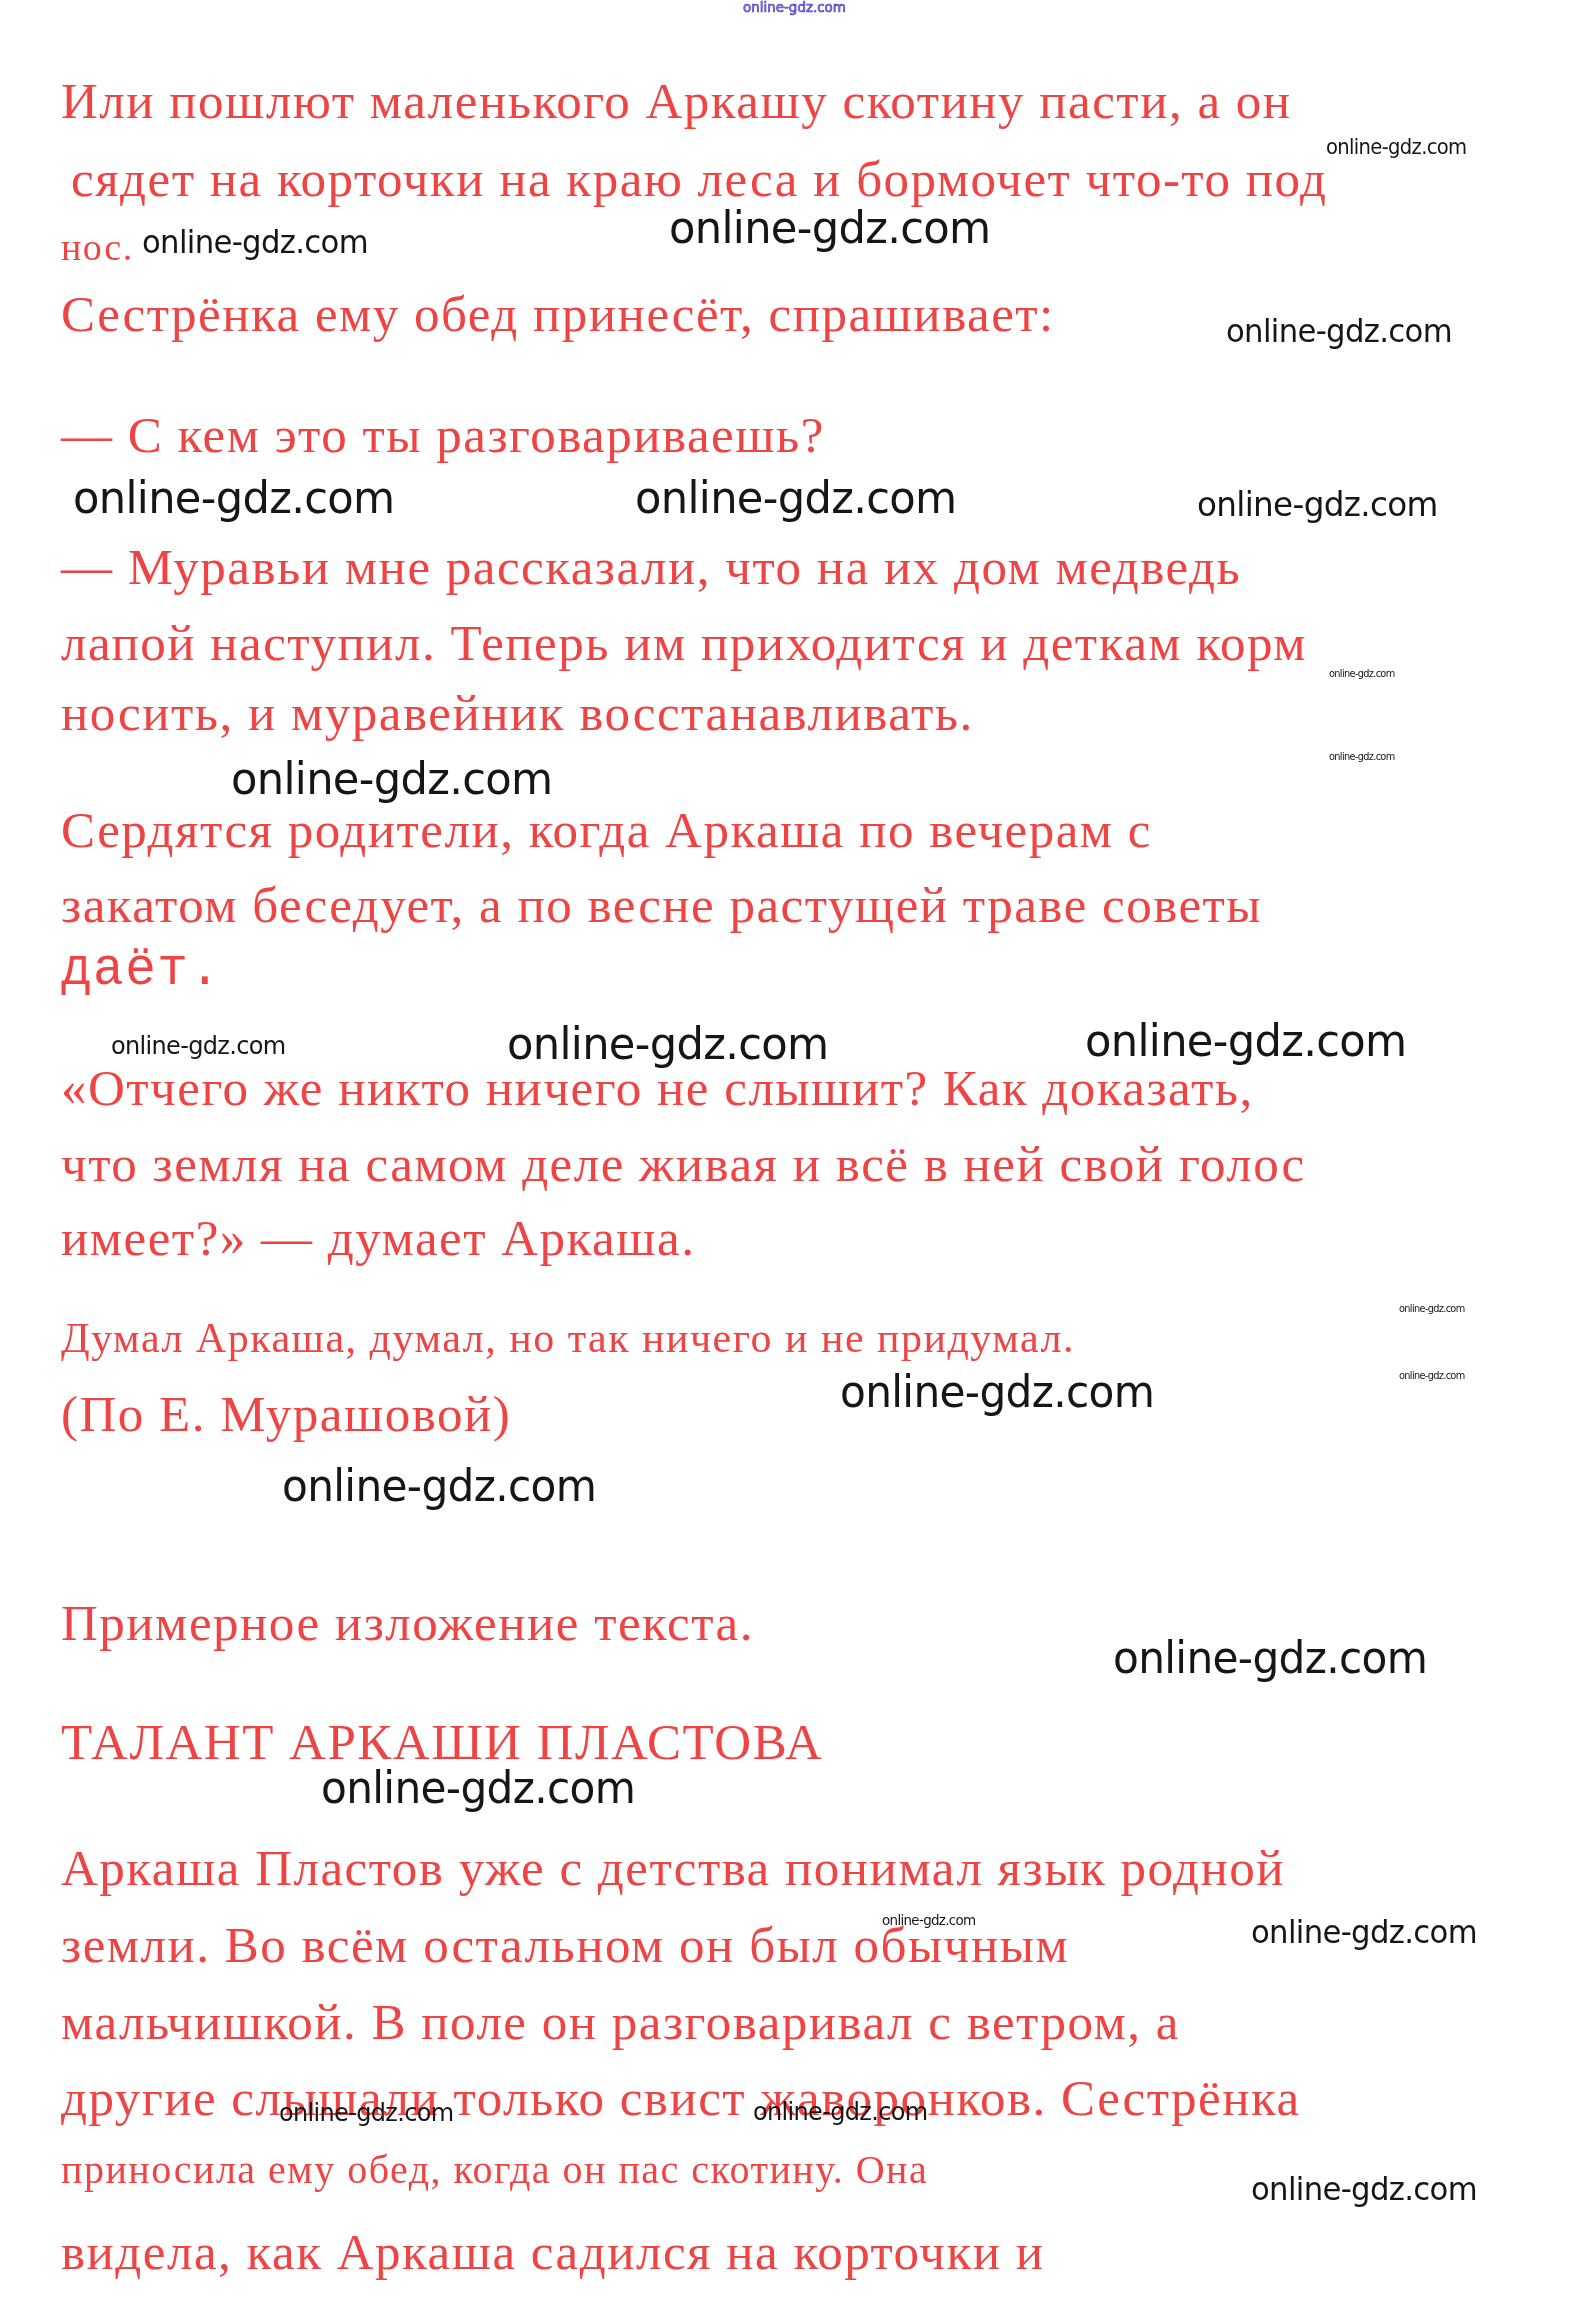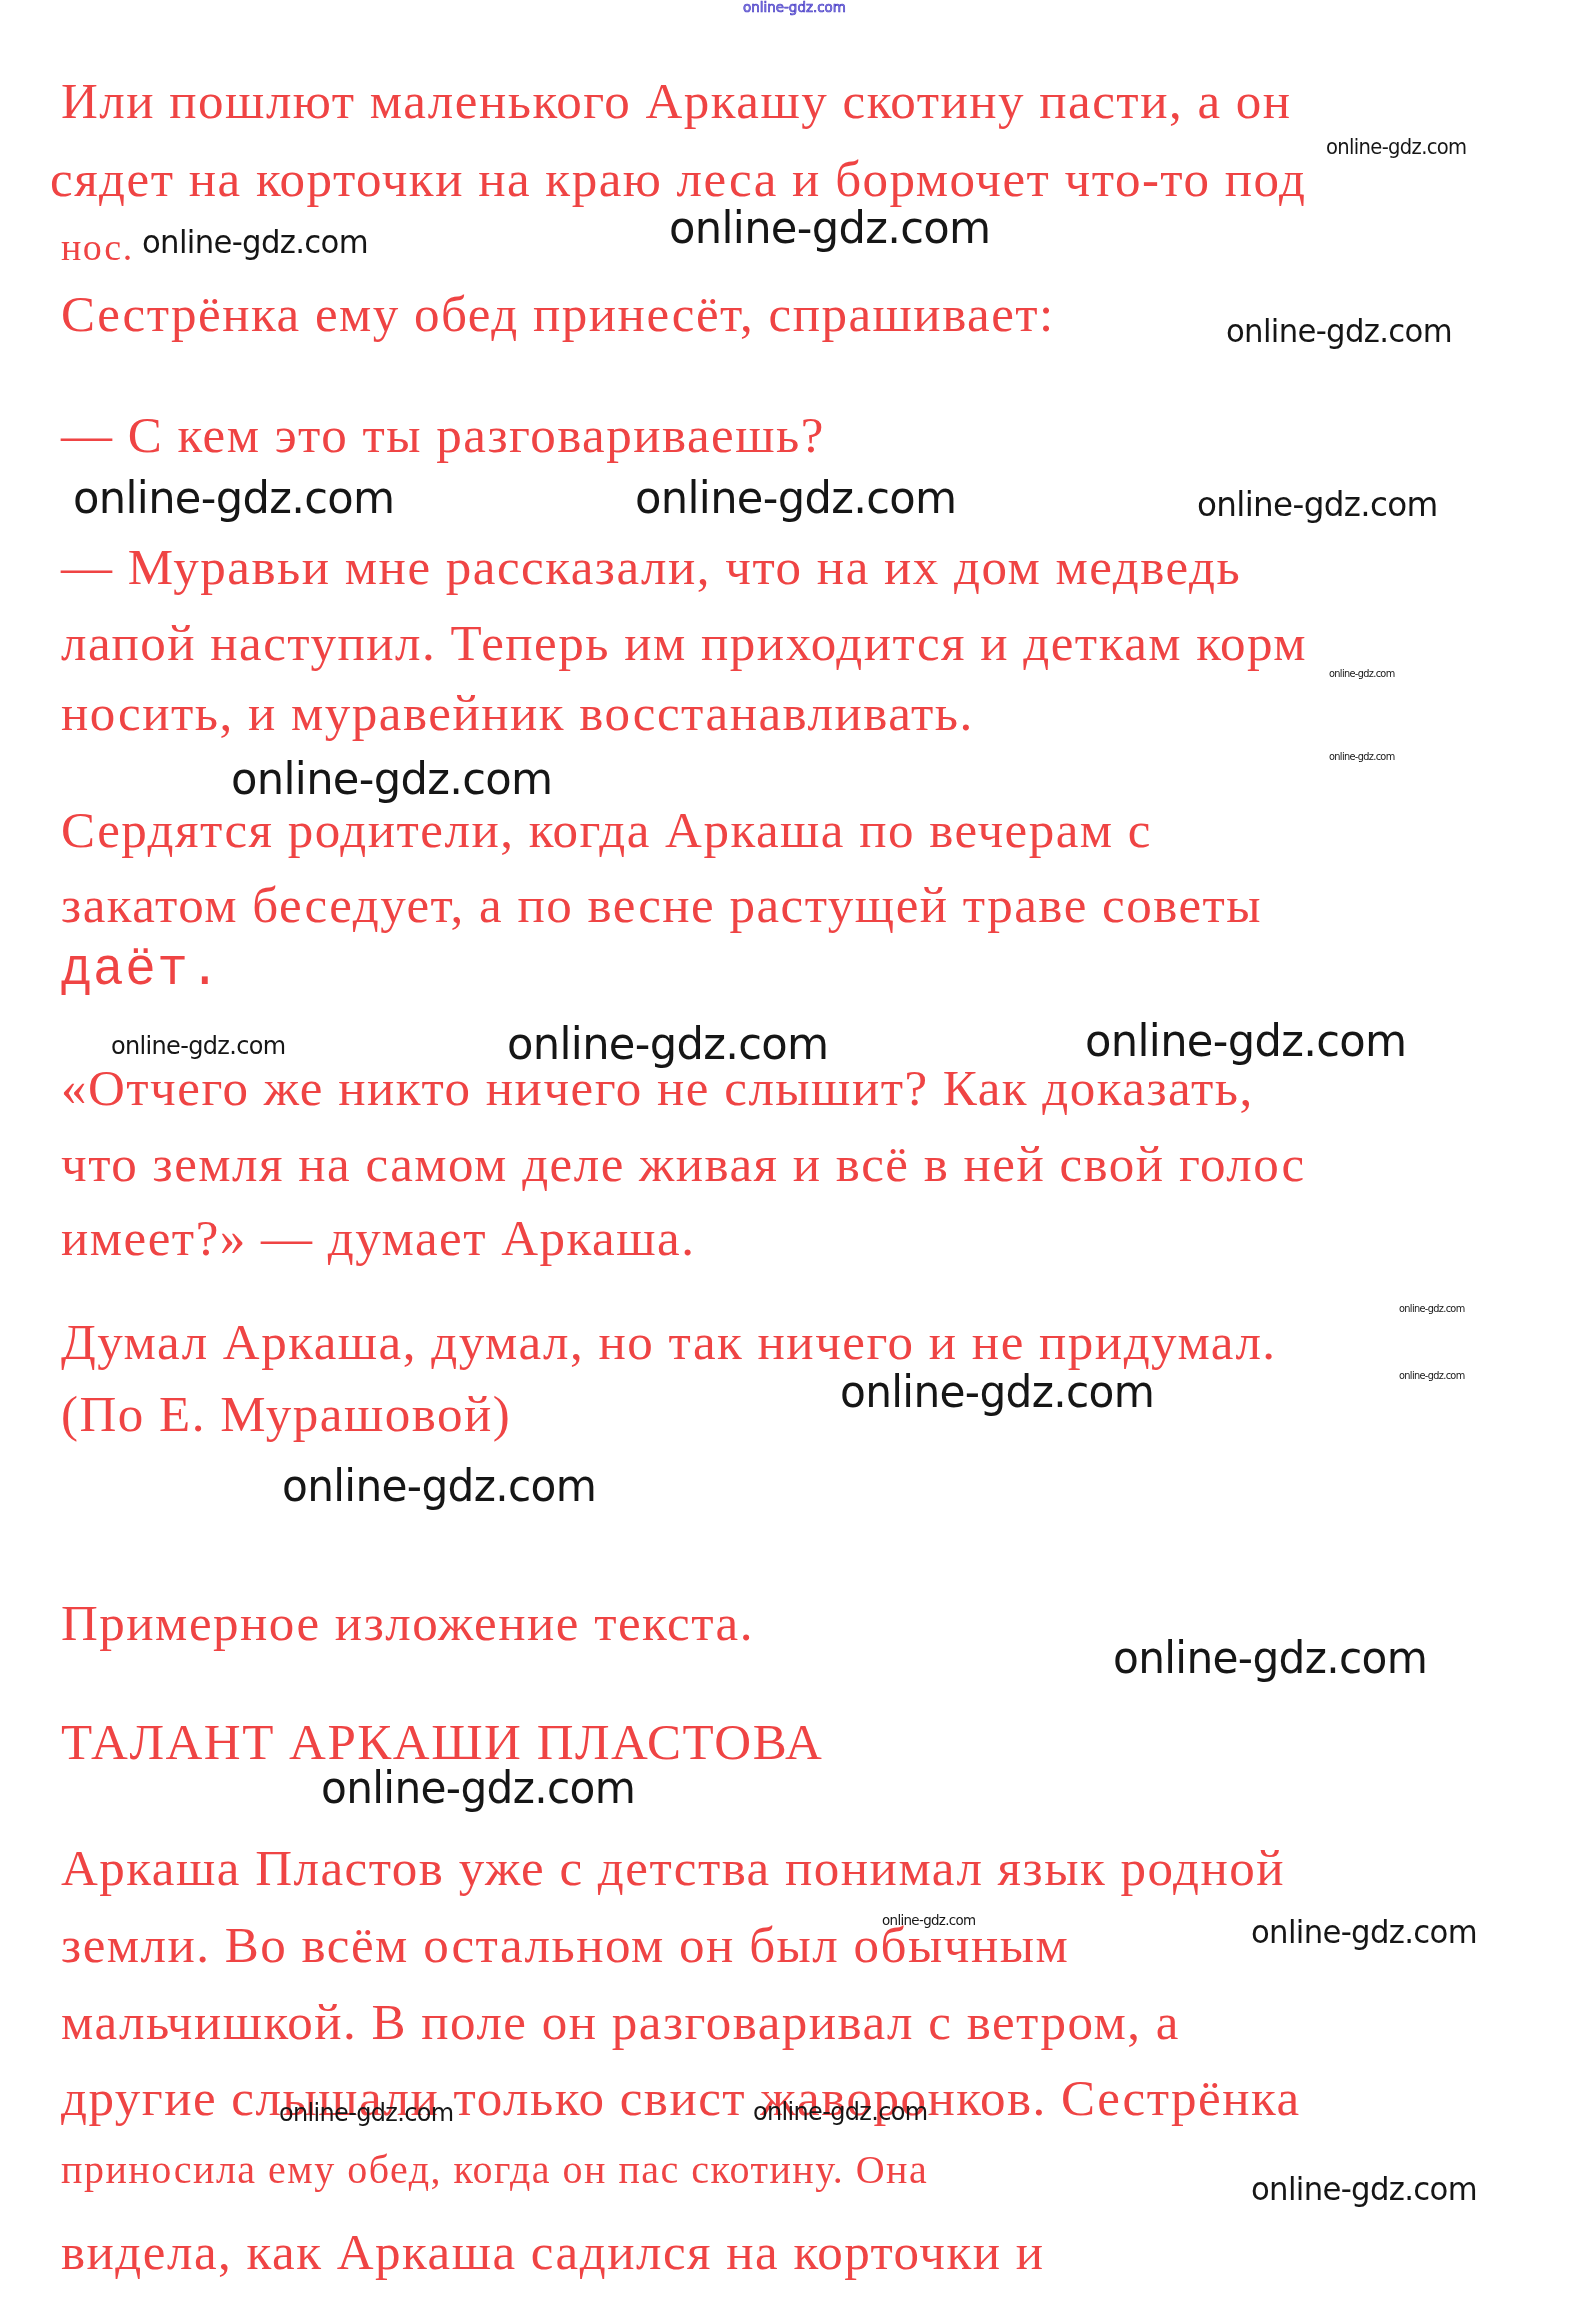--- a/index.html
+++ b/index.html
@@ -38,34 +38,34 @@
     color: #8c86e8;
     -webkit-text-stroke: 0.7px #4a3fc4;
     letter-spacing: 0;
   }
 </style>
 </head>
 <body>
 
 <div class="page" style="width: 1582px; height: 2319px; background: rgb(255, 255, 255);">
     <div class="tl" style="left: 61px; top: 76px; font-size: 51px;">Или пошлют маленького Аркашу скотину пасти, а он</div>
-    <div class="tl" style="left: 50px; top: 154px; font-size: 51px;">сядет на корточки на краю леса и бормочет что-то под</div>
+    <div class="tl" style="left: 71px; top: 154px; font-size: 51px;">сядет на корточки на краю леса и бормочет что-то под</div>
     <div class="tl" style="left: 61px; top: 228px; font-size: 38px;">нос.</div>
     <div class="tl" style="left: 61px; top: 289px; font-size: 51px; text-align: right;">Сестрёнка ему обед принесёт, спрашивает:</div>
     <div class="tl" style="left: 61px; top: 410px; font-size: 51px;">— С кем это ты разговариваешь?</div>
     <div class="tl" style="left: 61px; top: 542px; font-size: 51px;">— Муравьи мне рассказали, что на их дом медведь</div>
     <div class="tl" style="left: 61px; top: 618px; font-size: 51px;">лапой наступил. Теперь им приходится и деткам корм</div>
     <div class="tl" style="left: 61px; top: 688px; font-size: 51px;">носить, и муравейник восстанавливать.</div>
     <div class="tl" style="left: 61px; top: 805px; font-size: 51px;">Сердятся родители, когда Аркаша по вечерам с</div>
     <div class="tl" style="left: 61px; top: 880px; font-size: 51px;">закатом беседует, а по весне растущей траве советы</div>
     <div class="tl" style="left: 61px; top: 945px; font-size: 51px; font-family: Liberation Mono, monospace;">даёт.</div>
     <div class="tl" style="left: 61px; top: 1063px; font-size: 51px;">«Отчего же никто ничего не слышит? Как доказать,</div>
     <div class="tl" style="left: 61px; top: 1139px; font-size: 51px;">что земля на самом деле живая и всё в ней свой голос</div>
     <div class="tl" style="left: 61px; top: 1213px; font-size: 51px;">имеет?» — думает Аркаша.</div>
-    <div class="tl" style="left: 61px; top: 1317px; font-size: 51px;">Думал Аркаша, думал, но так ничего и не придумал.</div>
+    <div class="tl" style="left: 61px; top: 1317px; font-size: 42px;">Думал Аркаша, думал, но так ничего и не придумал.</div>
     <div class="tl" style="left: 61px; top: 1389px; font-size: 51px;">(По Е. Мурашовой)</div>
     <div class="tl bold" style="left: 61px; top: 1598px; font-size: 51px;">Примерное изложение текста.</div>
     <div class="tl" style="left: 61px; top: 1717px; font-size: 51px;">ТАЛАНТ АРКАШИ ПЛАСТОВА</div>
     <div class="tl" style="left: 61px; top: 1843px; font-size: 51px;">Аркаша Пластов уже с детства понимал язык родной</div>
     <div class="tl" style="left: 61px; top: 1920px; font-size: 51px;">земли. Во всём остальном он был обычным</div>
     <div class="tl" style="left: 61px; top: 1997px; font-size: 51px;">мальчишкой. В поле он разговаривал с ветром, а</div>
     <div class="tl" style="left: 61px; top: 2073px; font-size: 51px;">другие слышали только свист жаворонков. Сестрёнка</div>
     <div class="tl" style="left: 61px; top: 2150px; font-size: 40px;">приносила ему обед, когда он пас скотину. Она</div>
     <div class="tl" style="left: 61px; top: 2227px; font-size: 51px;">видела, как Аркаша садился на корточки и</div>
     <div class="wm wm-top" style="left: 743px; top: 0px; font-size: 14px;">online-gdz.com</div>

